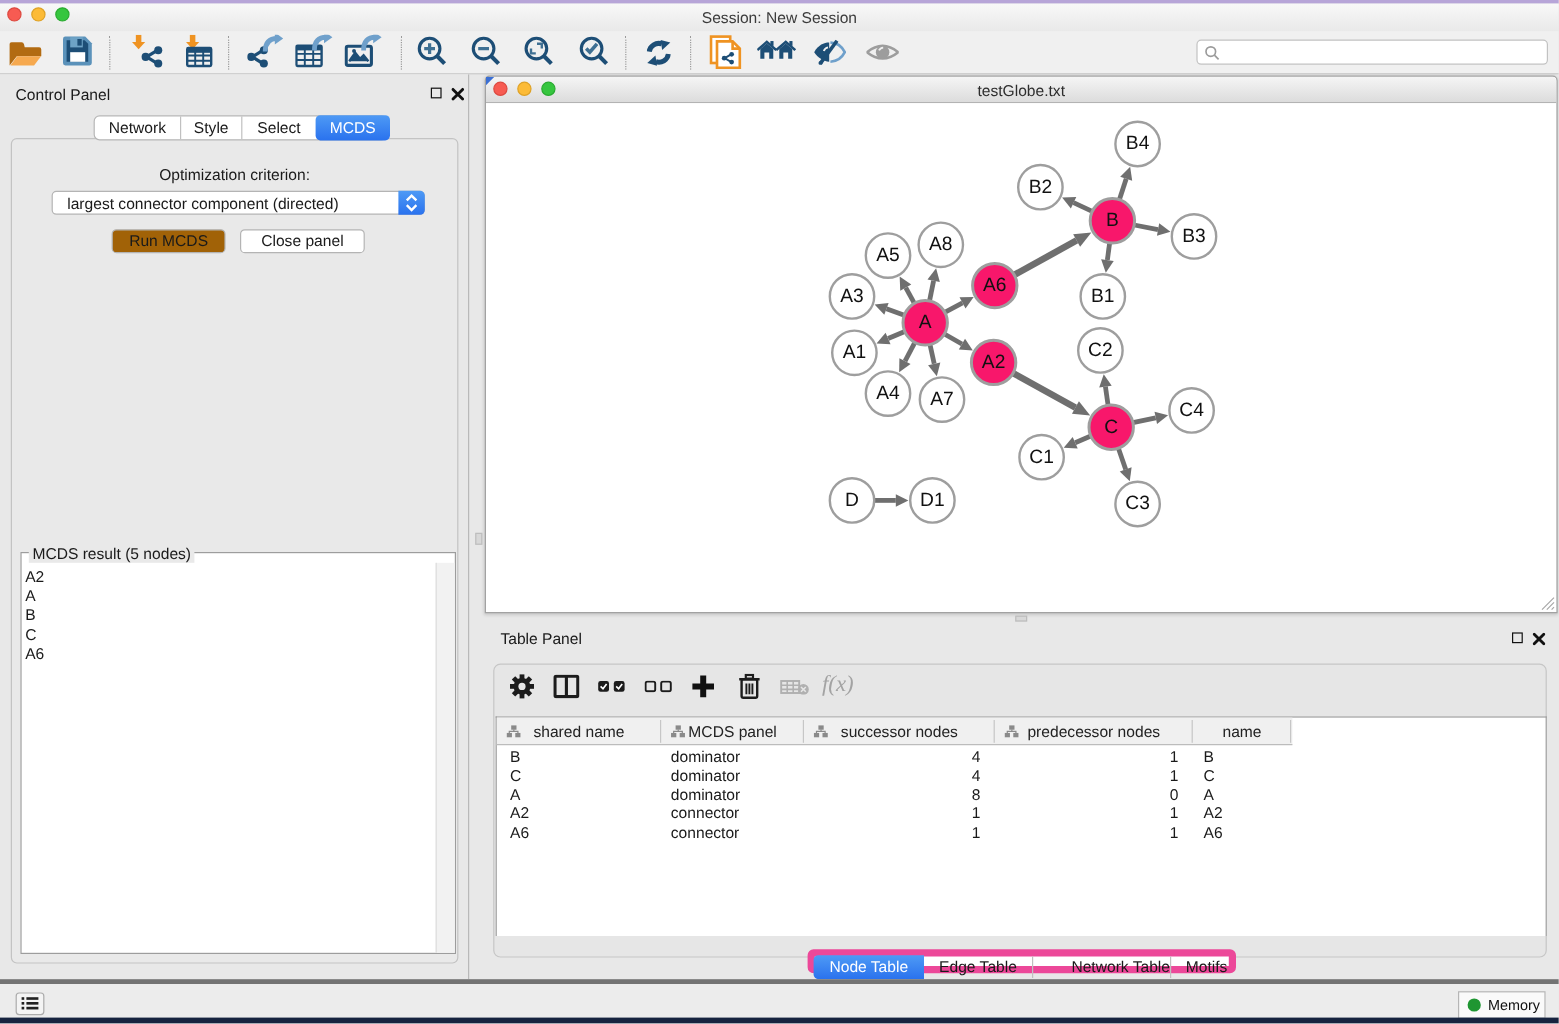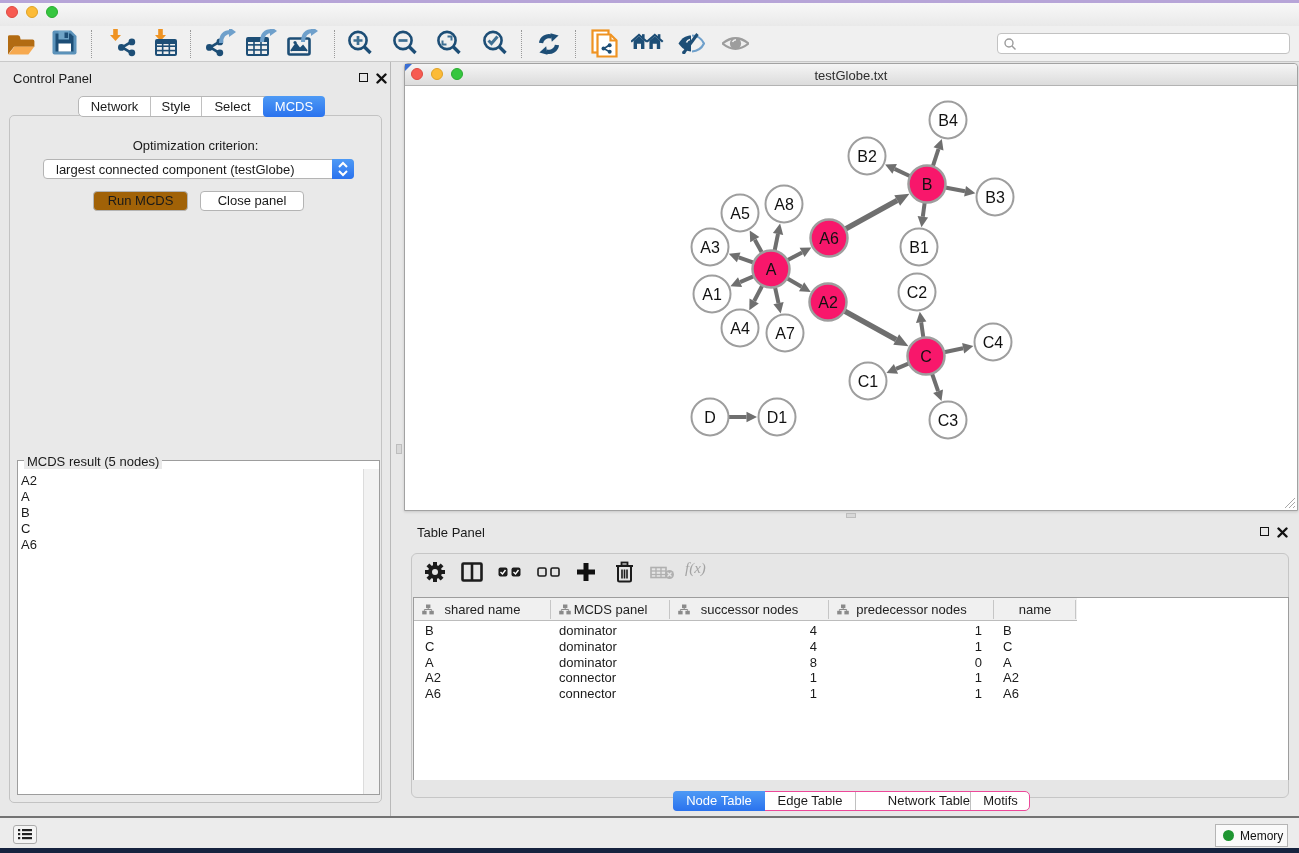--- a/index.html
+++ b/index.html
@@ -6,20 +6,21 @@
 .abs{position:absolute;}
 svg{display:block;}
 </style></head><body>
 
 <div class="abs" style="left:0;top:0;width:1299px;height:3px;background:#b7a5d8;"></div>
 
 <div class="abs" style="left:0;top:3px;width:1299px;height:23px;background:linear-gradient(#f8f8f8,#e9e9e9);">
   <div class="abs" style="left:6px;top:3px;width:12px;height:12px;border-radius:50%;background:#f75b52;border:1px solid #dd4a41;"></div>
   <div class="abs" style="left:26px;top:3px;width:12px;height:12px;border-radius:50%;background:#fcbb37;border:1px solid #dfa226;"></div>
   <div class="abs" style="left:46px;top:3px;width:12px;height:12px;border-radius:50%;background:#36c63f;border:1px solid #2aab31;"></div>
+  <div class="abs" style="left:0;top:4px;width:100%;text-align:center;color:#3b3b3b;">Session: New Session</div>
 </div>
 
 <div class="abs" style="left:0;top:26px;width:1299px;height:36px;background:#f0f0f0;border-bottom:1px solid #c9c9c9;" id="toolbar">
   <div class="abs" style="left:91px;top:4px;height:28px;border-left:1px dotted #9a9a9a;"></div>
   <div class="abs" style="left:190px;top:4px;height:28px;border-left:1px dotted #9a9a9a;"></div>
   <div class="abs" style="left:334px;top:4px;height:28px;border-left:1px dotted #9a9a9a;"></div>
   <div class="abs" style="left:521px;top:4px;height:28px;border-left:1px dotted #9a9a9a;"></div>
   <div class="abs" style="left:575px;top:4px;height:28px;border-left:1px dotted #9a9a9a;"></div>
   <div class="abs" style="left:997px;top:7px;width:293px;height:21px;background:#fff;border:1px solid #c2c2c2;border-radius:4px;">
     <svg width="14" height="14" style="position:absolute;left:5px;top:3px;" viewBox="0 0 14 14">
@@ -188,21 +189,21 @@
   <div class="abs" style="left:78px;top:34px;width:245px;height:21px;background:#fff;border:1px solid #b7b7b7;border-radius:5px;font-size:13px;">
     <div class="abs" style="left:0;top:0;width:72px;height:19px;line-height:19px;text-align:center;border-right:1px solid #c0c0c0;">Network</div>
     <div class="abs" style="left:72px;top:0;width:51px;height:19px;line-height:19px;text-align:center;border-right:1px solid #c0c0c0;">Style</div>
     <div class="abs" style="left:123px;top:0;width:61px;height:19px;line-height:19px;text-align:center;">Select</div>
     <div class="abs" style="left:184px;top:-1px;width:62px;height:21px;line-height:21px;text-align:center;background:linear-gradient(#4e9af5,#2a72ee);color:#fff;border-radius:4px;">MCDS</div>
   </div>
 
   <div class="abs" style="left:0;top:76px;width:391px;text-align:center;">Optimization criterion:</div>
 
   <div class="abs" style="left:43px;top:97px;width:311px;height:20px;background:#fff;border:1px solid #b4b4b4;border-radius:4px;">
-    <div class="abs" style="left:12px;top:2px;">largest connected component (testGlobe)</div>
+    <div class="abs" style="left:12px;top:2px;">largest connector component (directed)</div>
     <div class="abs" style="right:-1px;top:-1px;width:22px;height:20px;background:linear-gradient(#4e9af5,#2a72ee);border-radius:0 4px 4px 0;">
       <svg width="22" height="20" viewBox="0 0 22 20">
           <path d="M7 8 L11 4 L15 8" fill="none" stroke="#fff" stroke-width="2"></path>
           <path d="M7 12 L11 16 L15 12" fill="none" stroke="#fff" stroke-width="2"></path>
         </svg>
     </div>
   </div>
 
   <div class="abs" style="left:93px;top:129px;width:95px;height:20px;background:#a16207;border:1px solid #b4b4b4;border-radius:4px;text-align:center;line-height:18px;">Run MCDS</div>
   <div class="abs" style="left:200px;top:129px;width:104px;height:20px;background:#fff;border:1px solid #b4b4b4;border-radius:4px;text-align:center;line-height:18px;">Close panel</div>
@@ -372,21 +373,21 @@
       <g stroke="#b0b0b0" fill="none">
         <rect x="1" y="1.5" width="15" height="10" stroke-width="1.6"></rect>
         <line x1="1" y1="5" x2="16" y2="5" stroke-width="1.3"></line>
         <line x1="1" y1="8.5" x2="16" y2="8.5" stroke-width="1.3"></line>
         <line x1="6" y1="1.5" x2="6" y2="11.5" stroke-width="1.3"></line>
         <line x1="11" y1="1.5" x2="11" y2="11.5" stroke-width="1.3"></line>
       </g>
       <circle cx="19.5" cy="8.5" r="4.5" fill="#b0b0b0"></circle>
       <path d="M17.5 6.5 L21.5 10.5 M21.5 6.5 L17.5 10.5" stroke="#e6e6e6" stroke-width="1.3"></path>
     </svg>
-<div class="abs" style="left:293px;top:41px;font-family:'Liberation Serif',serif;font-style:italic;font-size:15px;color:#a3a3a3;">f(x)</div>
+<div class="abs" style="left:293px;top:41px;font-family:'Liberation Serif',serif;font-style:italic;font-size:19px;color:#a3a3a3;">f(x)</div>
 
   <div class="abs" style="left:21px;top:78px;width:876px;height:183px;background:#fff;border:1px solid #9d9d9d;border-bottom:none;">
     <div class="abs" style="left:0;top:0;width:663px;height:23px;background:#f0f0f0;border-bottom:1px solid #bcbcbc;"></div>
 <div class="abs" style="left:136px;top:2px;width:1px;height:19px;background:#c6c6c6;"></div>
 <div class="abs" style="left:0px;top:4px;width:137px;text-align:center;color:#222;">shared name</div>
 <div class="abs" style="left:8px;top:6px;">
         <svg width="12" height="11" viewBox="0 0 12 11" style="vertical-align:-1px;">
           <g fill="#8a8a8a">
             <rect x="4" y="0.5" width="4.4" height="3.6"></rect>
             <rect x="0.2" y="6.8" width="4.4" height="3.6"></rect>
@@ -453,29 +454,29 @@
 <div class="abs" style="left:349px;top:72.39999999999999px;width:54px;text-align:right;">1</div>
 <div class="abs" style="left:514px;top:72.39999999999999px;width:54px;text-align:right;">1</div>
 <div class="abs" style="left:589px;top:72.39999999999999px;">A2</div>
 <div class="abs" style="left:11px;top:88.19999999999999px;">A6</div>
 <div class="abs" style="left:145px;top:88.19999999999999px;">connector</div>
 <div class="abs" style="left:349px;top:88.19999999999999px;width:54px;text-align:right;">1</div>
 <div class="abs" style="left:514px;top:88.19999999999999px;width:54px;text-align:right;">1</div>
 <div class="abs" style="left:589px;top:88.19999999999999px;">A6</div>
   </div>
 
-  <div class="abs" style="left:281px;top:272px;width:357px;height:20px;background:#fff;border:1px solid #ec4899;border-radius:5px;font-size:13px;">
+  <div class="abs" style="left:281px;top:272px;width:357px;height:20px;background:#fff;border:6px solid #ec4899;border-radius:5px;font-size:13px;">
     <div class="abs" style="left:-1px;top:-1px;width:92px;height:20px;line-height:20px;text-align:center;background:linear-gradient(#4e9af5,#2a72ee);color:#fff;border-radius:4px 0 0 4px;">Node Table</div>
     <div class="abs" style="left:91px;top:0;width:91px;height:18px;line-height:18px;text-align:center;border-right:1px solid #c0c0c0;">Edge Table</div>
     <div class="abs" style="left:182px;top:0;width:115px;height:18px;line-height:18px;text-align:right;border-right:1px solid #c0c0c0;">Network Table</div>
     <div class="abs" style="left:297px;top:0;width:59px;height:18px;line-height:18px;text-align:center;">Motifs</div>
   </div>
 </div>
 
-<div class="abs" style="left:0;top:816px;width:1299px;height:32px;background:#ececec;border-top:2px solid #737373;padding-left:44px;">
+<div class="abs" style="left:0;top:816px;width:1299px;height:32px;background:#ececec;border-top:4px solid #737373;padding-left:44px;">
   <div class="abs" style="left:13px;top:7px;width:24px;height:19px;background:#f4f4f4;border:1px solid #ababab;border-radius:3px;">
     <svg width="22" height="17" viewBox="0 0 22 17">
         <g fill="#222">
           <rect x="4" y="3" width="2.2" height="2.2"></rect>
           <rect x="8" y="3" width="10" height="2.2"></rect>
           <rect x="4" y="7" width="2.2" height="2.2"></rect>
           <rect x="8" y="7" width="10" height="2.2"></rect>
           <rect x="4" y="11" width="2.2" height="2.2"></rect>
           <rect x="8" y="11" width="10" height="2.2"></rect>
         </g>

